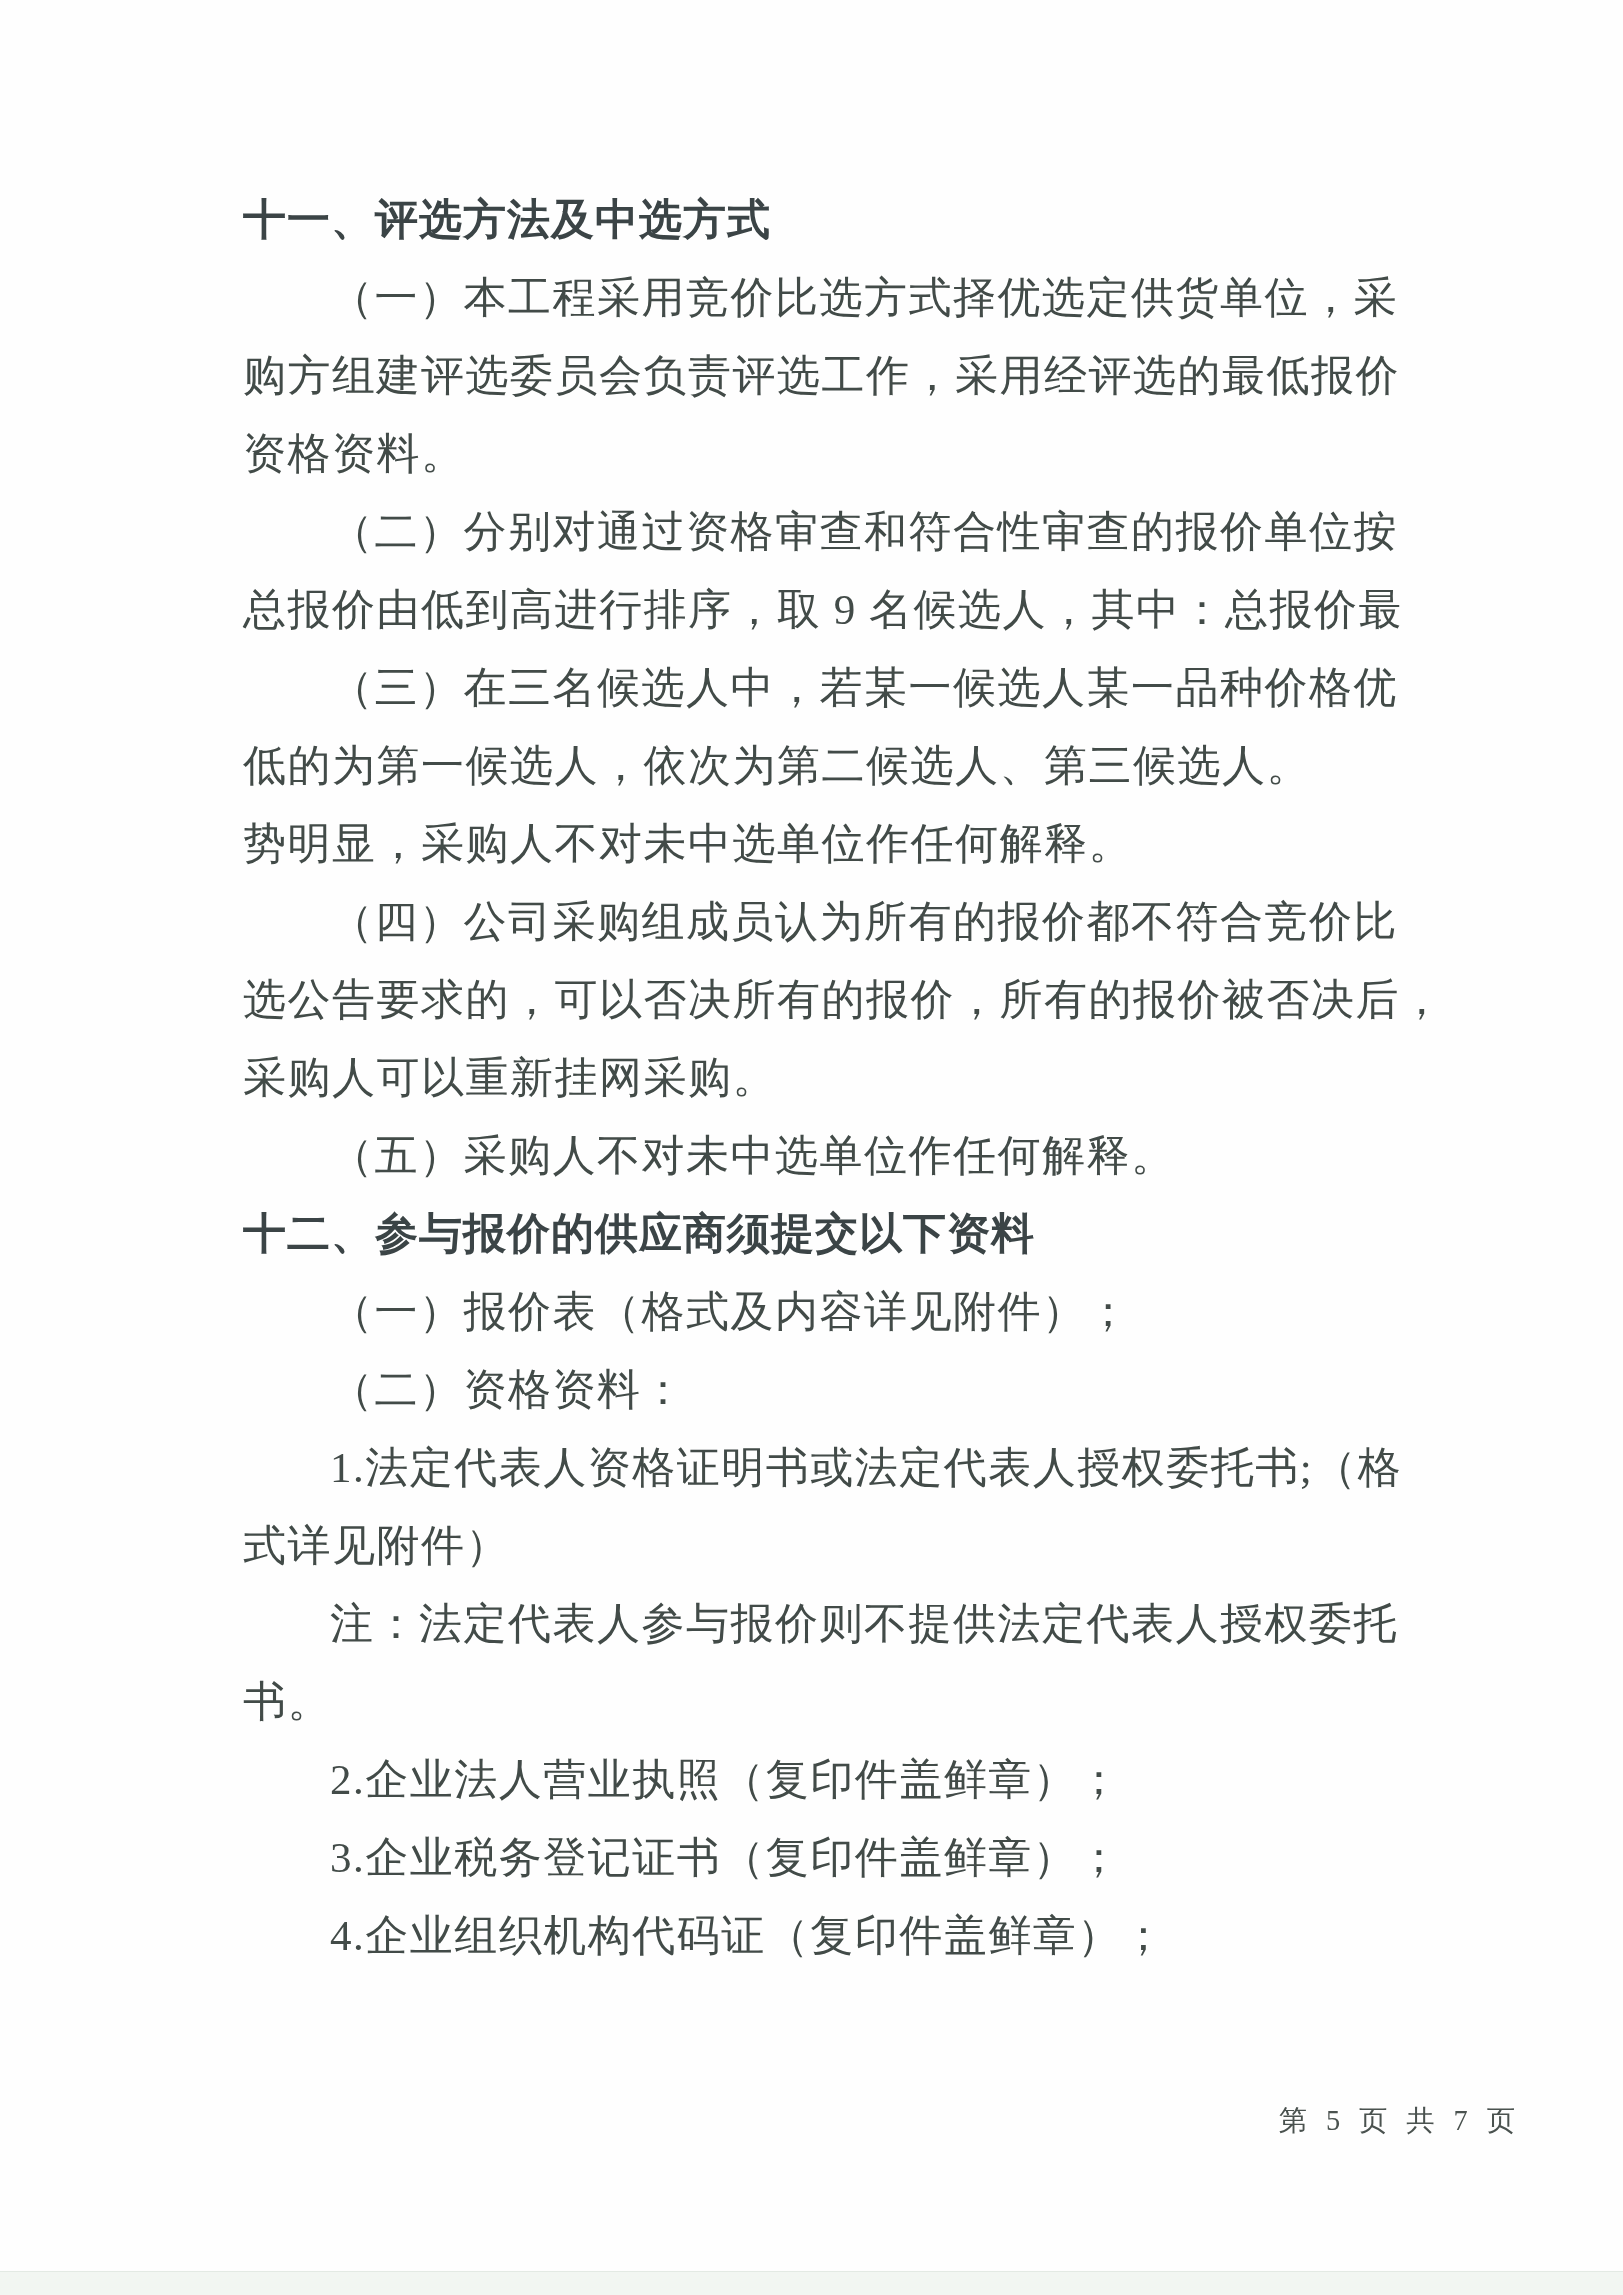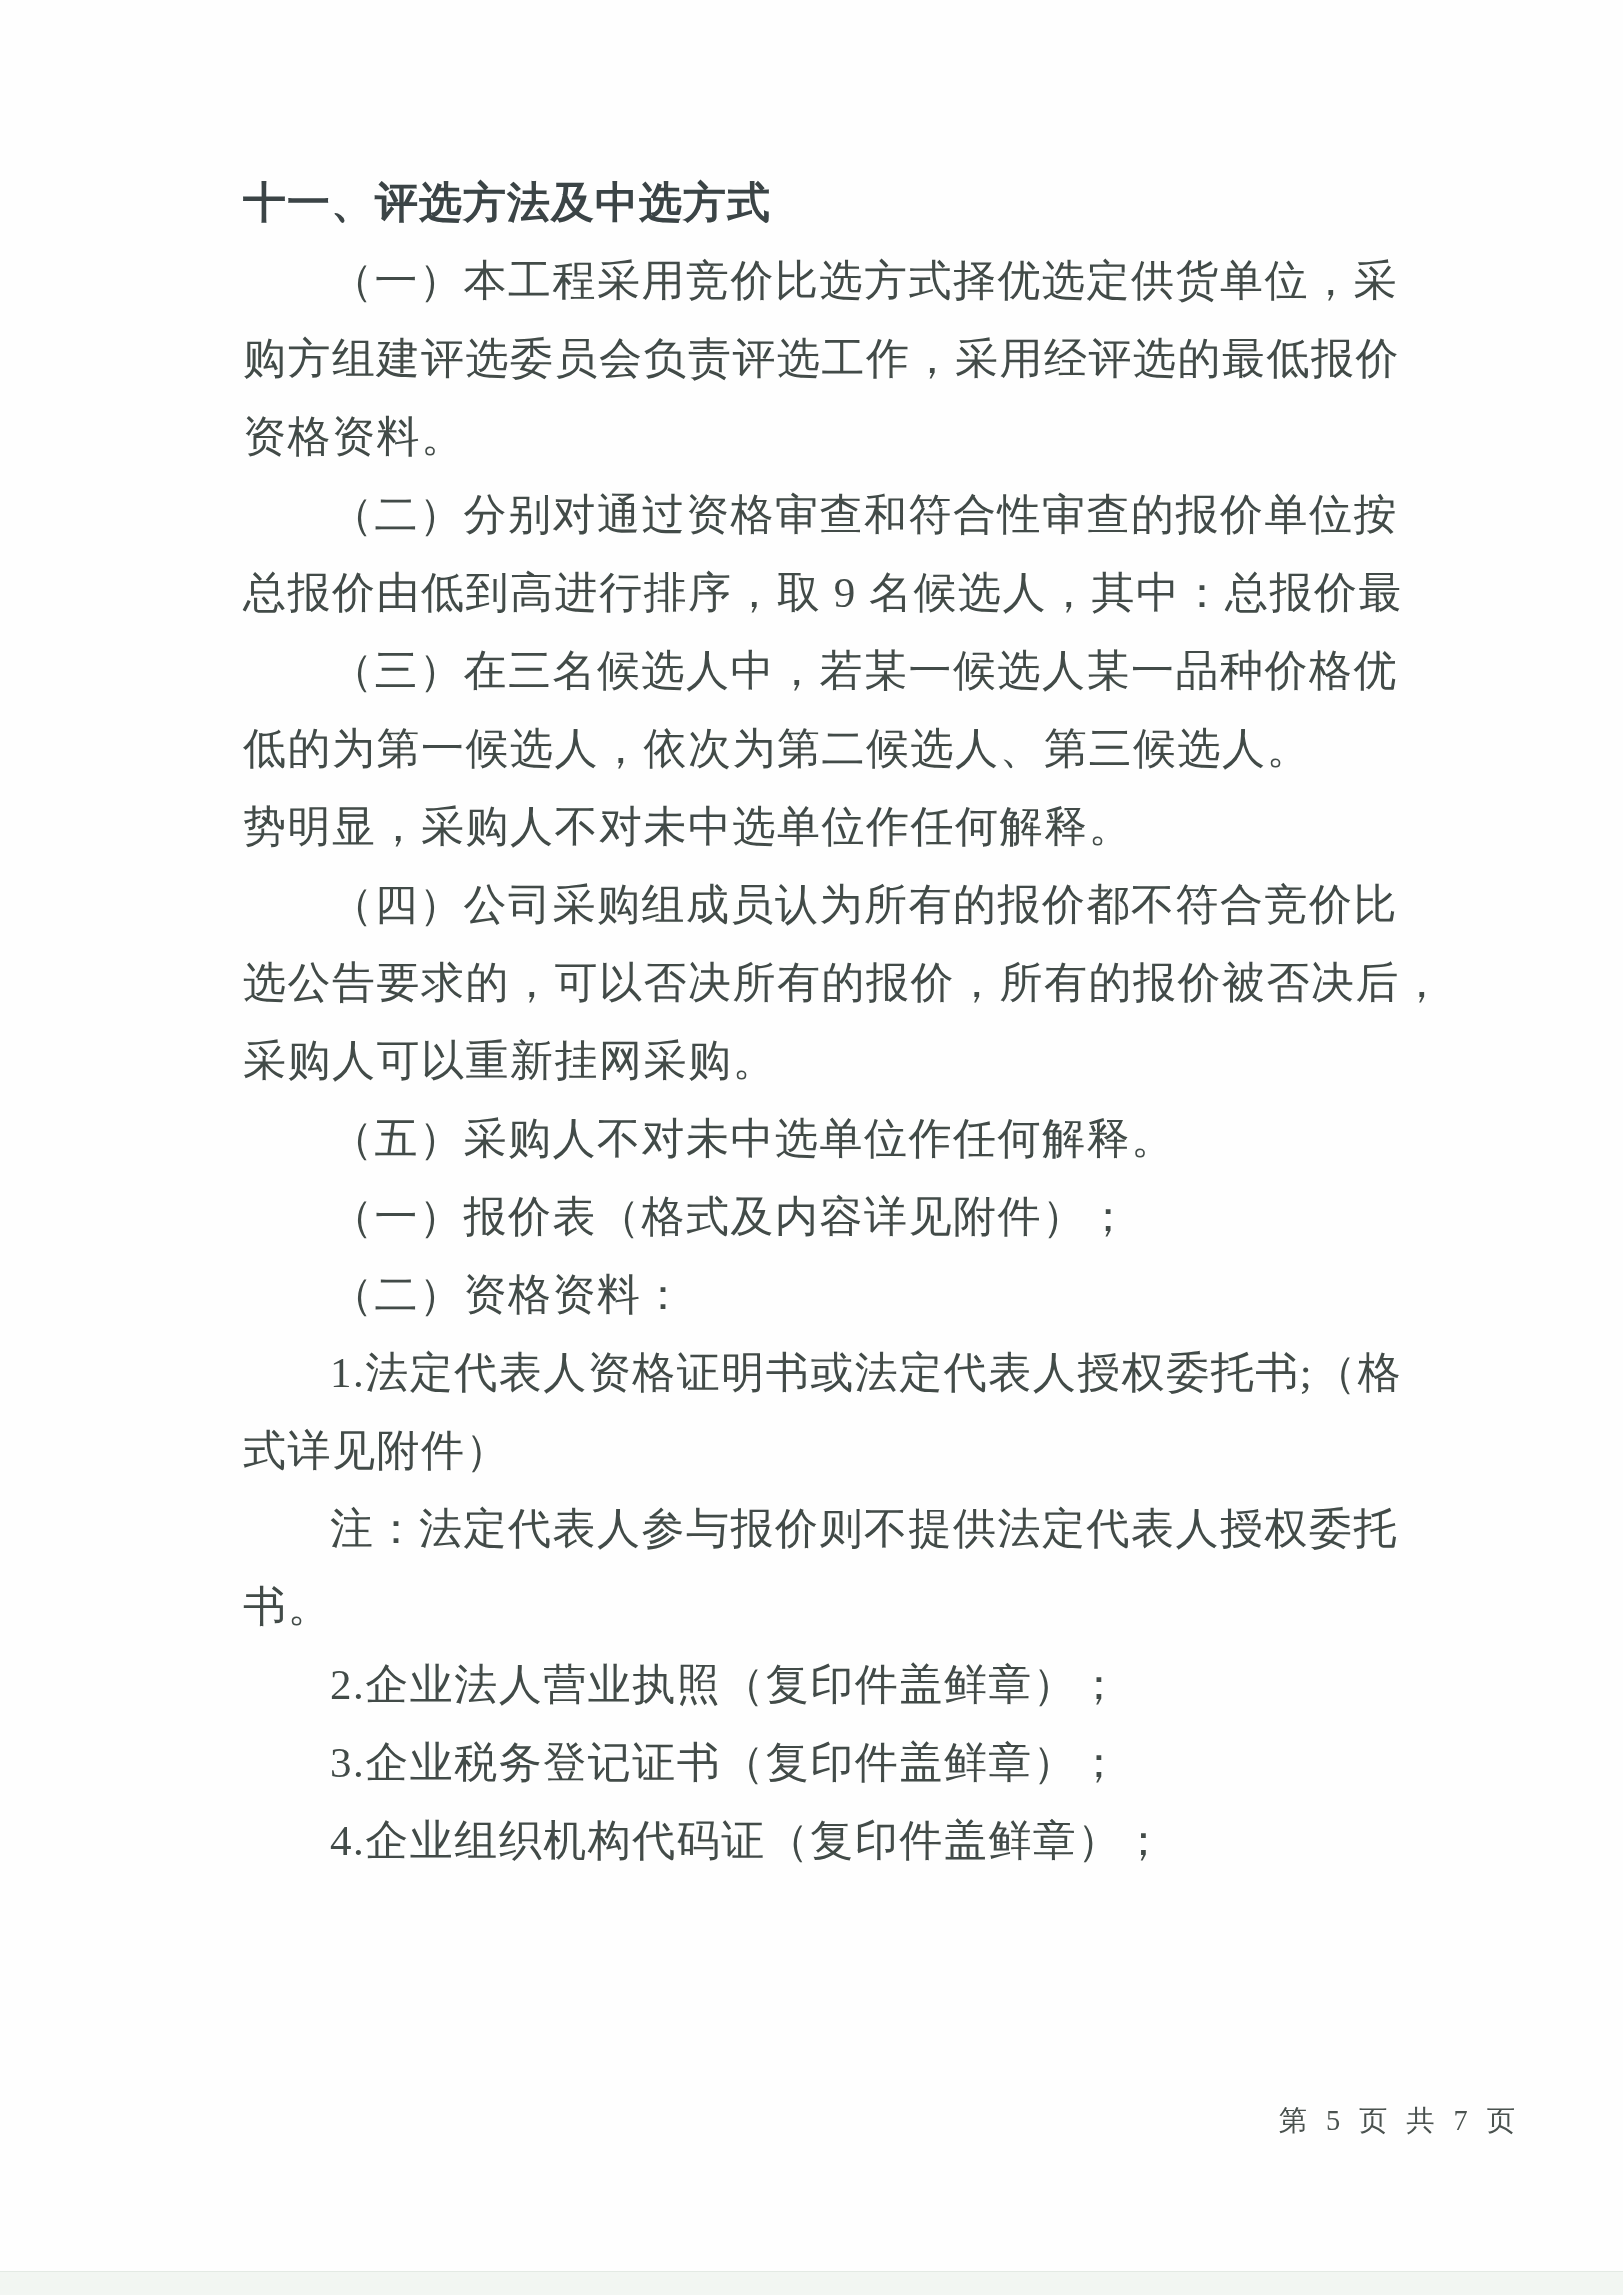--- a/index.html
+++ b/index.html
@@ -12,21 +12,21 @@
     width: 1624px;
     height: 2295px;
     background: #fefefe;
     overflow: hidden;
     font-family: "Liberation Serif", serif;
     color: #424b48;
   }
   .doc {
     position: absolute;
     left: 243px;
-    top: 178px;
+    top: 195px;
     width: 1162px;
   }
   .line {
     height: 78px;
     font-size: 43px;
     line-height: 49px;
     letter-spacing: 1.5px;
     white-space: nowrap;
   }
   .para {
@@ -70,20 +70,21 @@
     <div class="line">资格资料。</div>
     <div class="line para">（二）分别对通过资格审查和符合性审查的报价单位按</div>
     <div class="line">总报价由低到高进行排序，取 9 名候选人，其中：总报价最</div>
     <div class="line para">（三）在三名候选人中，若某一候选人某一品种价格优</div>
     <div class="line">低的为第一候选人，依次为第二候选人、第三候选人。</div>
     <div class="line">势明显，采购人不对未中选单位作任何解释。</div>
     <div class="line para">（四）公司采购组成员认为所有的报价都不符合竞价比</div>
     <div class="line">选公告要求的，可以否决所有的报价，所有的报价被否决后，</div>
     <div class="line">采购人可以重新挂网采购。</div>
     <div class="line para">（五）采购人不对未中选单位作任何解释。</div>
+    <div class="line heading">十二、参与报价的供应商须提交以下资料</div>
     <div class="line para">（一）报价表（格式及内容详见附件）；</div>
     <div class="line para">（二）资格资料：</div>
     <div class="line para">1.法定代表人资格证明书或法定代表人授权委托书;（格</div>
     <div class="line">式详见附件）</div>
     <div class="line para">注：法定代表人参与报价则不提供法定代表人授权委托</div>
     <div class="line">书。</div>
     <div class="line para">2.企业法人营业执照（复印件盖鲜章）；</div>
     <div class="line para">3.企业税务登记证书（复印件盖鲜章）；</div>
     <div class="line para">4.企业组织机构代码证（复印件盖鲜章）；</div>
   </main>

